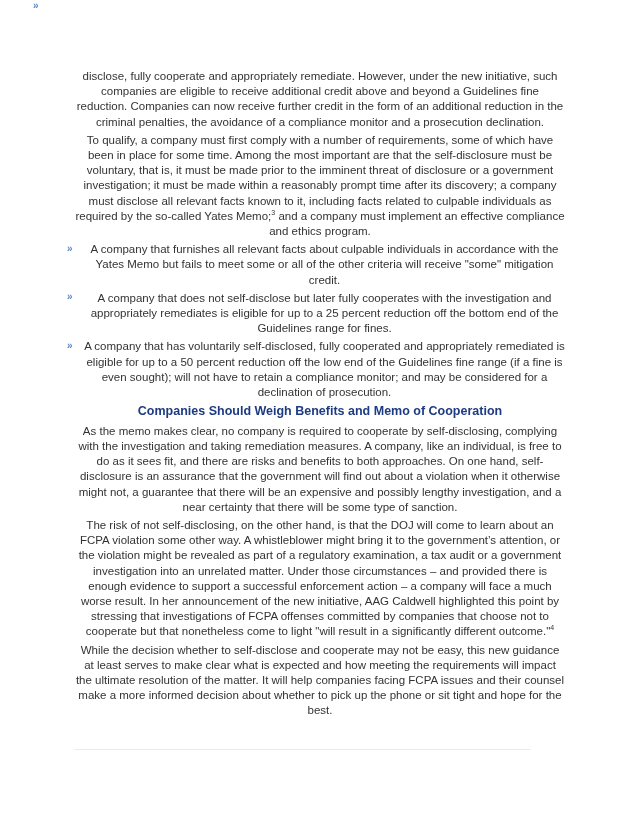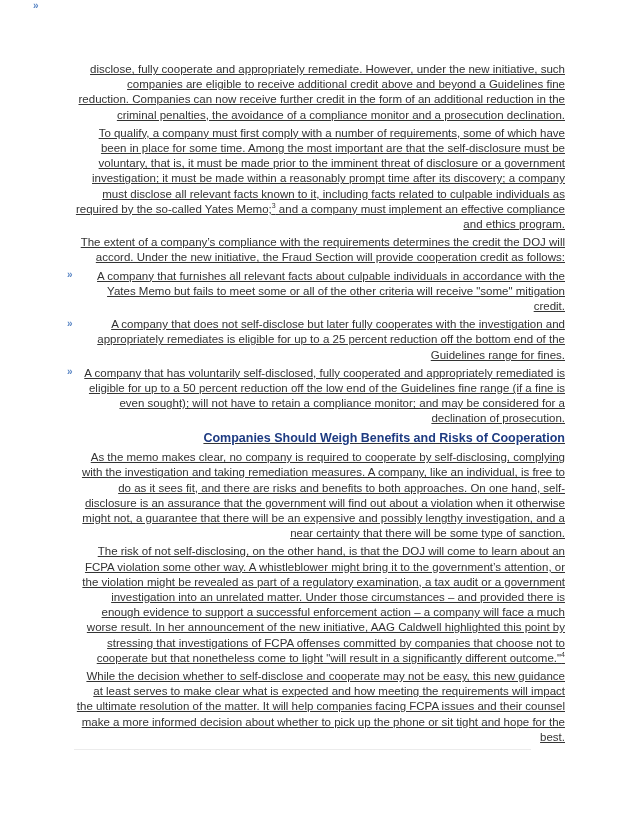--- a/index.html
+++ b/index.html
@@ -16,24 +16,23 @@
   }
   .page{
     position:relative;width:640px;height:828px;background:var(--background,#fff);
     overflow:hidden;
   }
   .frag-mark{
     position:absolute;left:33px;top:1px;
     color:var(--bullet,#5b87c5);font-size:10px;font-weight:bold;line-height:10px;
   }
   .content{
-    position:absolute;left:75px;top:62px;width:490px;
+    position:absolute;left:75px;top:69px;width:490px;
     color:var(--body-text,#333);font-size:11.5px;line-height:15.2px;
-    text-align:right;
-    text-decoration:underline;
+    text-align:center;
   }
   .content p{margin:0 0 3px 0;}
   sup.fn{
     font-size:7px;line-height:0;vertical-align:super;
   }
   ul.bullets{list-style:none;margin:0 0 3px 0;padding:0;}
   ul.bullets li{position:relative;padding-left:9px;margin:0 0 3px 0;}
   ul.bullets .marker{
     position:absolute;left:-8px;top:0.5px;
     color:var(--bullet,#5b87c5);font-size:10px;font-weight:bold;line-height:12px;
@@ -54,30 +53,29 @@
 <div class="page">
 
   <span class="frag-mark">»</span>
 
   <div class="content">
 
     <p>disclose, fully cooperate and appropriately remediate. However, under the new initiative, such companies are eligible to receive additional credit above and beyond a Guidelines fine reduction. Companies can now receive further credit in the form of an additional reduction in the criminal penalties, the avoidance of a compliance monitor and a prosecution declination.</p>
 
     <p><span>To qualify, a company must first comply with a number of requirements, some of which have been in place for some time. Among the most important are that the self-disclosure must be voluntary, that is, it must be made prior to the imminent threat of disclosure or a government investigation; it must be made within a reasonably prompt time after its discovery; a company must disclose all relevant facts known to it, including facts related to culpable individuals as required by the so-called Yates Memo;</span><sup class="fn">3</sup><span> and a company must implement an effective compliance and ethics program.</span></p>
 
-    <p>The extent of a company’s compliance with the requirements determines the credit the DOJ will accord. Under the new initiative, the Fraud Section will provide cooperation credit as follows:</p>
 
     <ul class="bullets">
       <li><span class="marker">»</span><span>A company that furnishes all relevant facts about culpable individuals in accordance with the Yates Memo but fails to meet some or all of the other criteria will receive "some" mitigation credit.</span></li>
       <li><span class="marker">»</span><span>A company that does not self-disclose but later fully cooperates with the investigation and appropriately remediates is eligible for up to a 25 percent reduction off the bottom end of the Guidelines range for fines.</span></li>
       <li><span class="marker">»</span><span>A company that has voluntarily self-disclosed, fully cooperated and appropriately remediated is eligible for up to a 50 percent reduction off the low end of the Guidelines fine range (if a fine is even sought); will not have to retain a compliance monitor; and may be considered for a declination of prosecution.</span></li>
     </ul>
 
 
-    <h2 class="heading">Companies Should Weigh Benefits and Risks of Cooperation</h2>
+    <h2 class="heading">Companies Should Weigh Benefits and Memo of Cooperation</h2>
 
     <p>As the memo makes clear, no company is required to cooperate by self-disclosing, complying with the investigation and taking remediation measures. A company, like an individual, is free to do as it sees fit, and there are risks and benefits to both approaches. On one hand, self-disclosure is an assurance that the government will find out about a violation when it otherwise might not, a guarantee that there will be an expensive and possibly lengthy investigation, and a near certainty that there will be some type of sanction.</p>
 
     <p><span>The risk of not self-disclosing, on the other hand, is that the DOJ will come to learn about an FCPA violation some other way. A whistleblower might bring it to the government’s attention, or the violation might be revealed as part of a regulatory examination, a tax audit or a government investigation into an unrelated matter. Under those circumstances – and provided there is enough evidence to support a successful enforcement action – a company will face a much worse result. In her announcement of the new initiative, AAG Caldwell highlighted this point by stressing that investigations of FCPA offenses committed by companies that choose not to cooperate but that nonetheless come to light "will result in a significantly different outcome."</span><sup class="fn">4</sup></p>
 
     <p>While the decision whether to self-disclose and cooperate may not be easy, this new guidance at least serves to make clear what is expected and how meeting the requirements will impact the ultimate resolution of the matter. It will help companies facing FCPA issues and their counsel make a more informed decision about whether to pick up the phone or sit tight and hope for the best.</p>
 
   </div>
 
   <div class="divider"></div>

